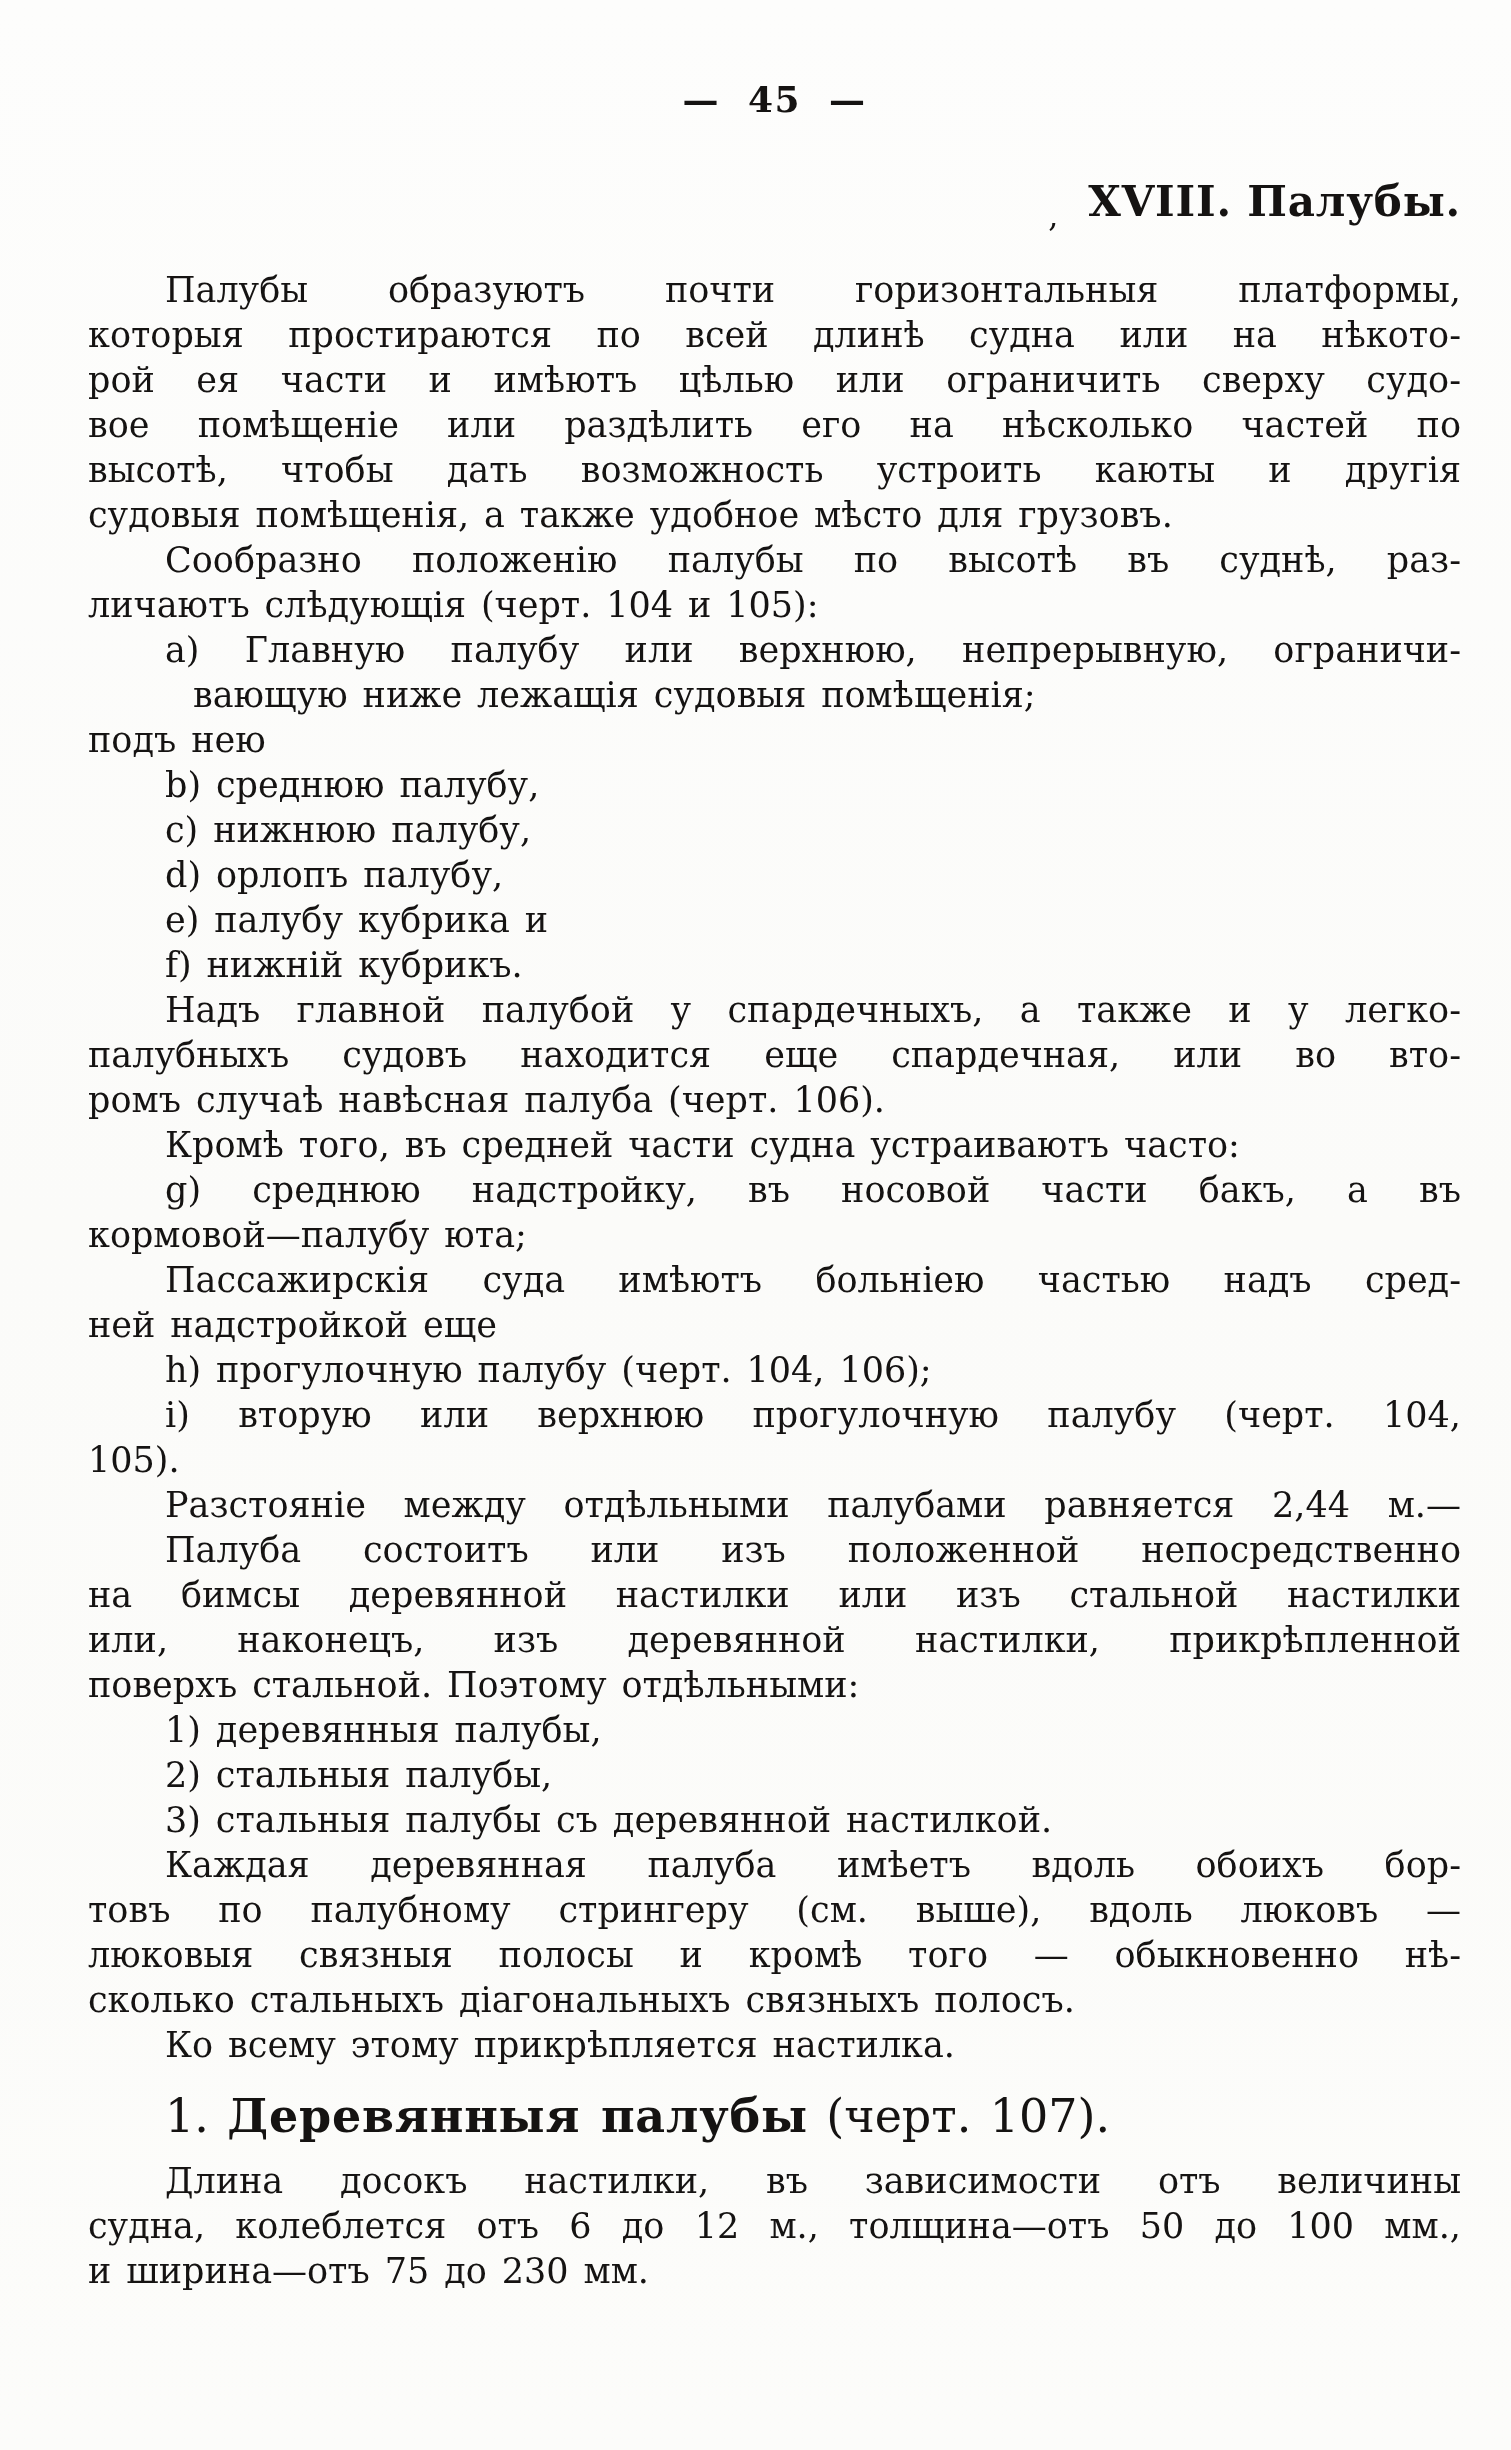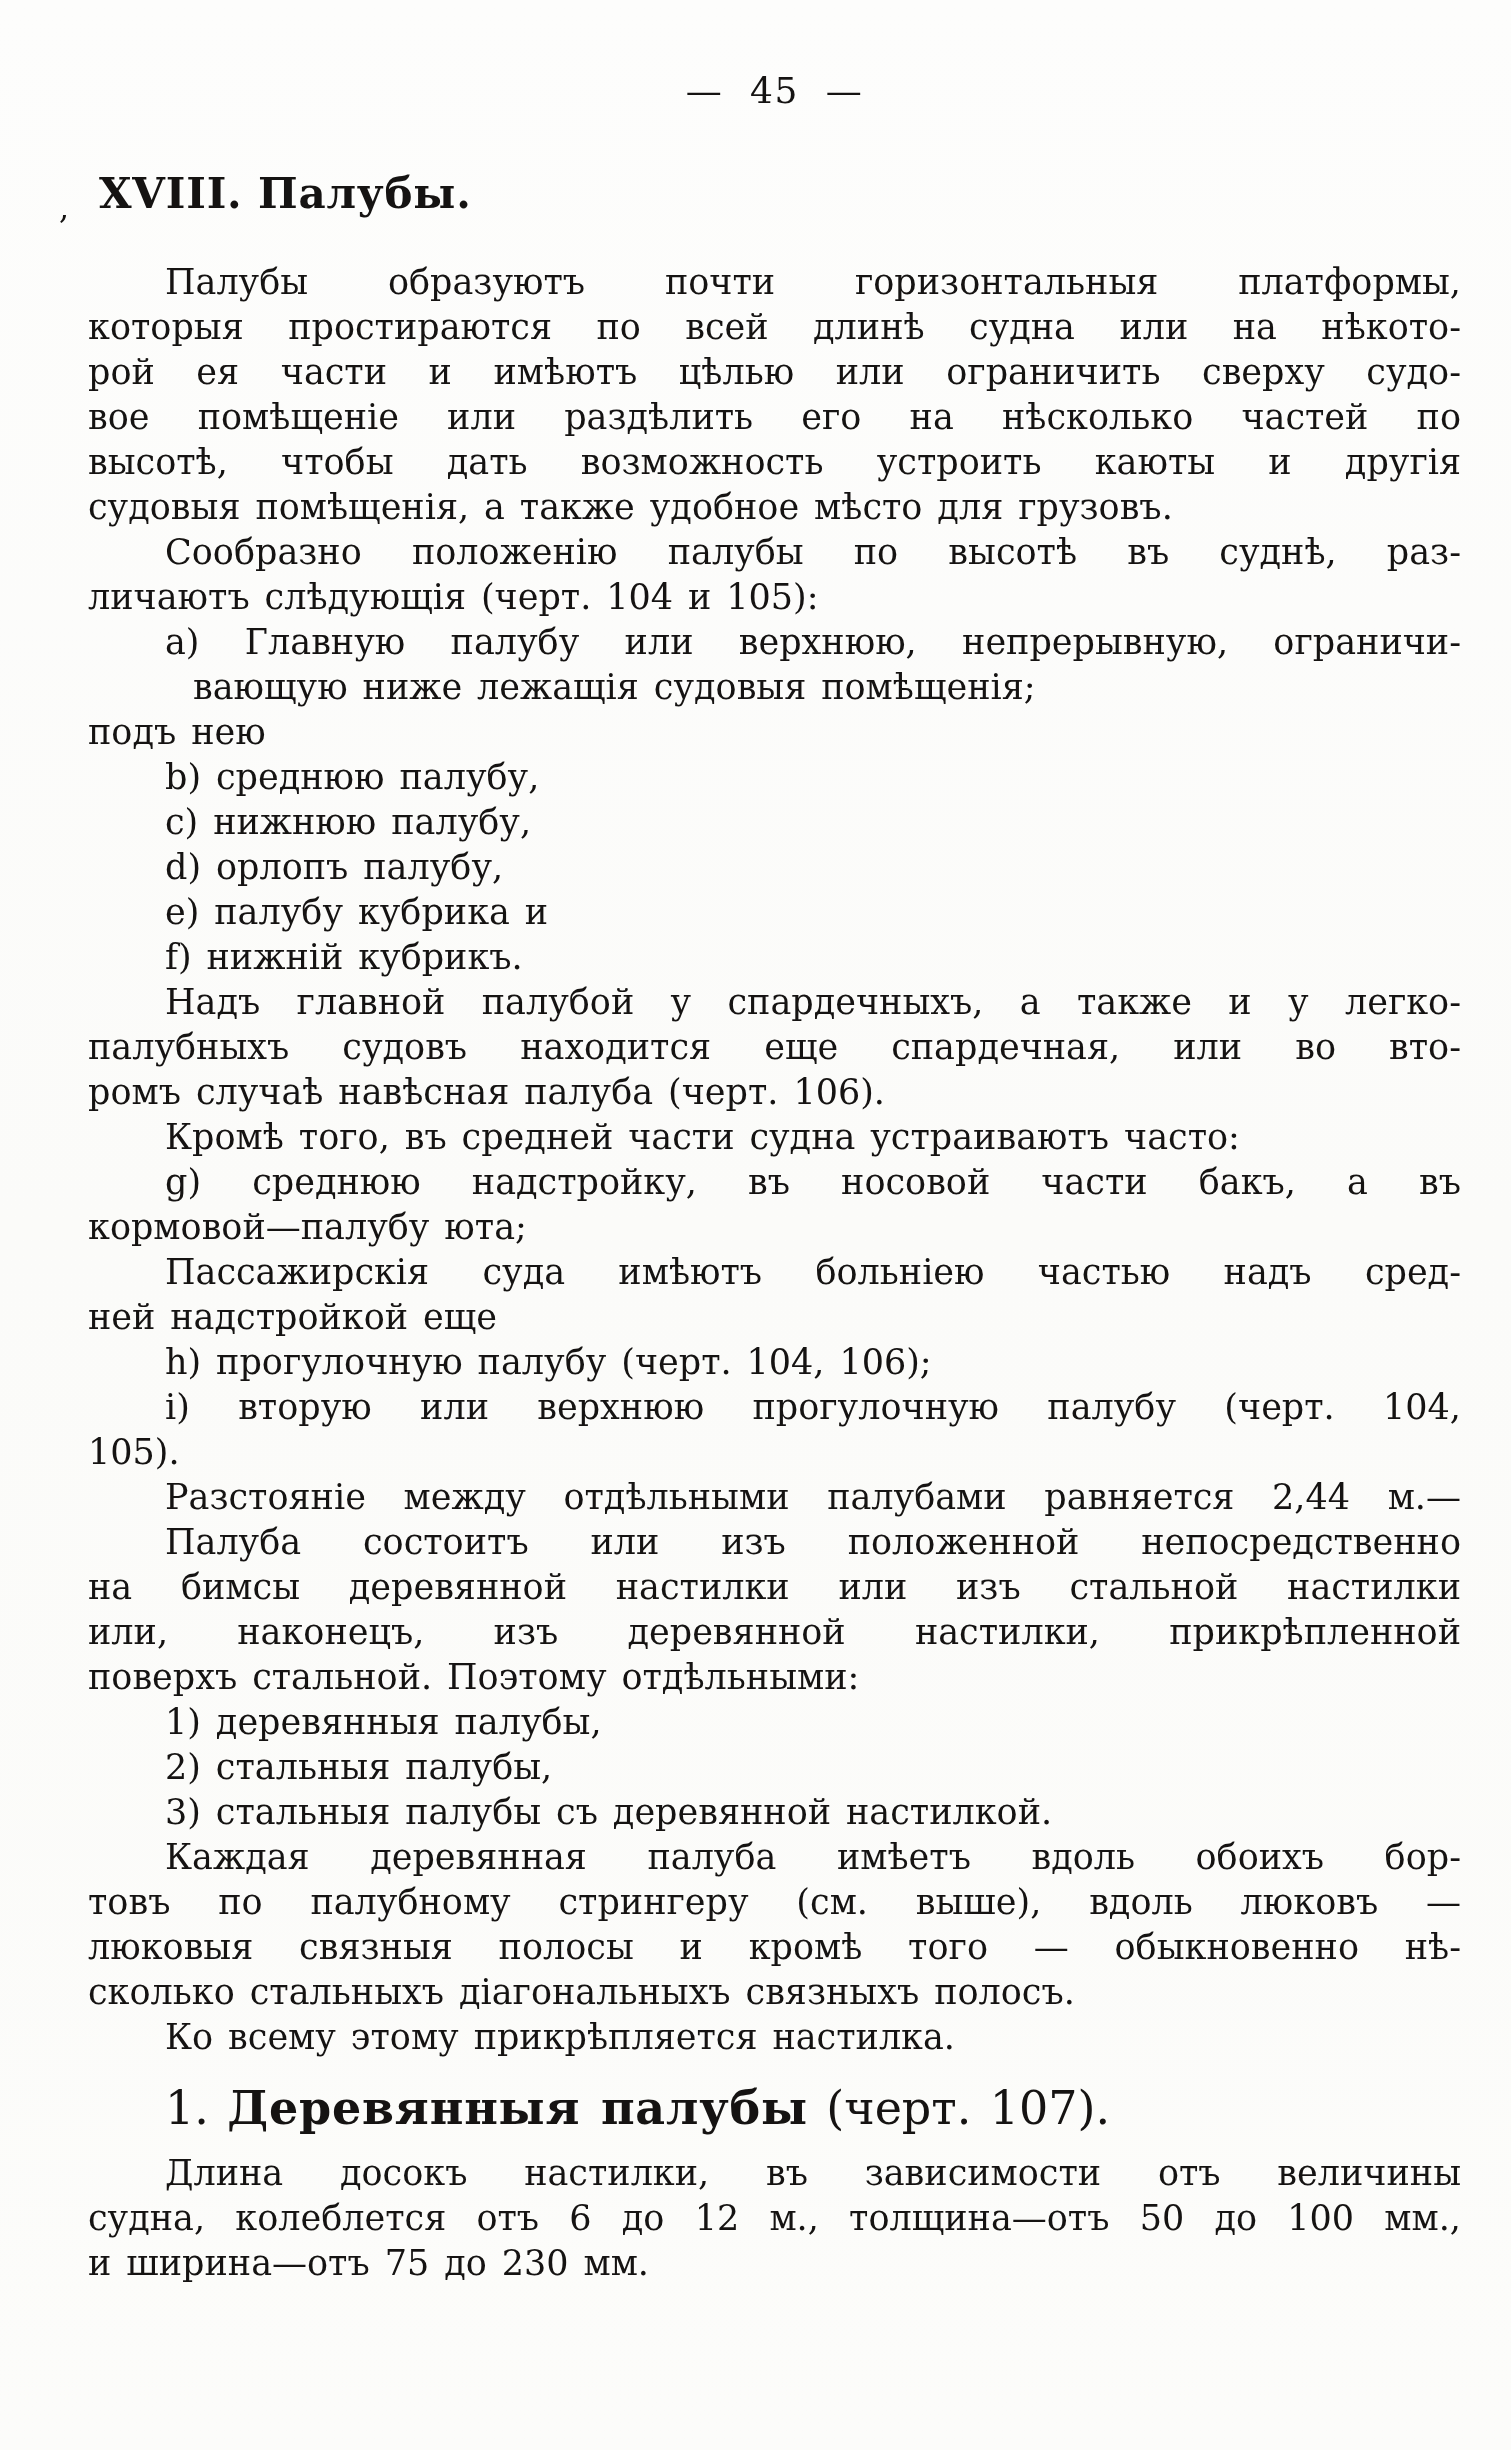--- a/index.html
+++ b/index.html
@@ -18,25 +18,26 @@
     box-sizing: border-box;
     padding: 71px 51px 0 88px;
     overflow: hidden;
   }
   .pagenum {
     text-align: center;
     font-size: 36px;
     line-height: 40px;
     letter-spacing: 1.5px;
     word-spacing: 14px;
-    font-weight: 400;
+    font-weight: 700;
+    margin-top: 8px;
   }
   .chapter {
     margin-top: 60px;
-    text-align: left;
+    text-align: right;
     font-size: 42px;
     line-height: 46px;
     font-weight: 700;
     letter-spacing: 0.8px;
     white-space: pre;
   }
   .chapter .cm {
     font-weight: 400;
     font-size: 32px;
     display: inline-block;

